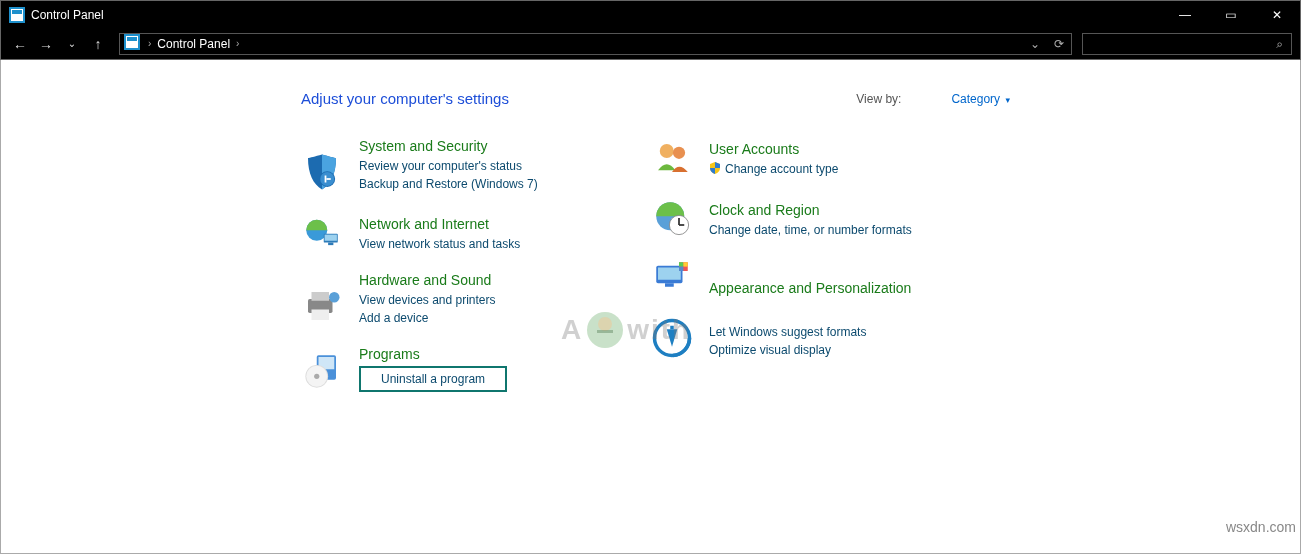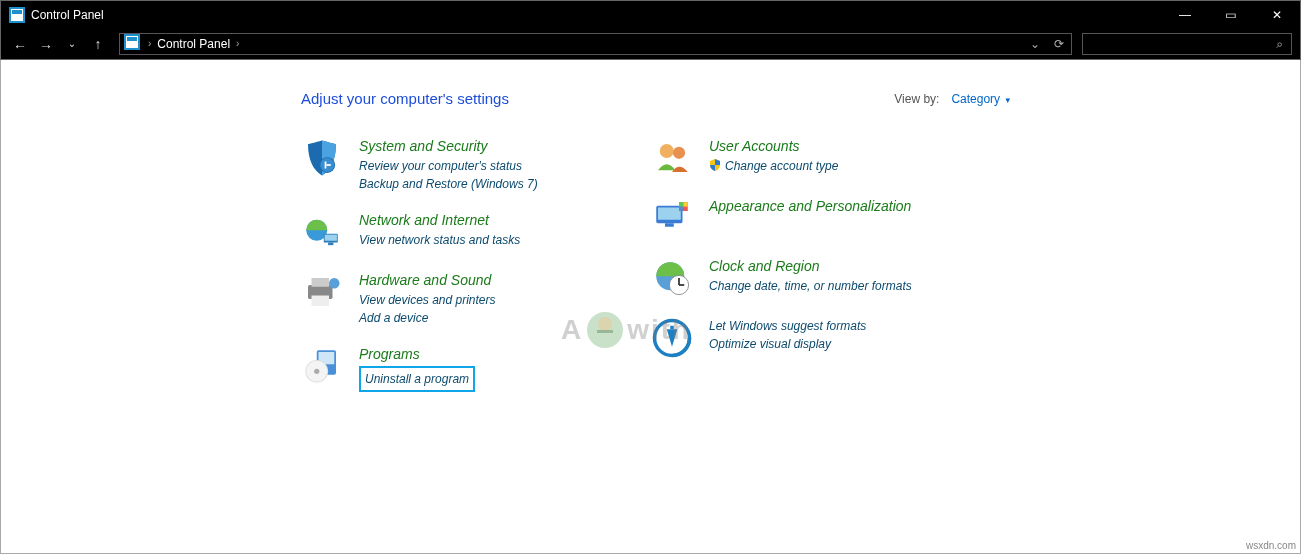--- a/index.html
+++ b/index.html
@@ -111,58 +111,57 @@
   }
   .viewby {
     margin-left: auto;
     font-size: 12px;
     color: #555;
     display: flex;
     align-items: center;
     gap: 12px;
     justify-content: flex-end;
   }
-  .viewby .val { color: #0066cc; }
+  .viewby .val { color: #0066cc; margin-left: 38px; }
   .viewby .caret { color: #0066cc; font-size: 9px; margin-left: 2px;}
 
   .grid {
     display: flex;
     padding-left: 300px;
     padding-top: 30px;
     gap: 0;
   }
   .col { width: 350px; }
   .cat {
     display: flex;
-    align-items: flex-start;
+    align-items: flex-end;
     margin-bottom: 18px;
     gap: 16px;
-    font-style: italic;
   }
   .cat-icon {
     width: 42px;
     height: 42px;
     flex-shrink: 0;
   }
   .cat-body { }
   .cat-title {
     color: #1a7b1a;
     font-size: 14px;
     margin-bottom: 2px;
     line-height: 1.3;
   }
   .cat-link {
     color: #0c4a6e;
     font-size: 12px;
     line-height: 1.5;
     display: block;
   }
   .highlight-box {
-    border: 2px solid #0ea5e9;
-    padding: 2px 4px;
+    border: 2px solid #0f766e;
+    padding: 2px 20px;
     display: inline-block;
   }
   .shield-mini {
     display: inline-block;
     vertical-align: middle;
     margin-right: 4px;
   }
 
   .watermark {
     position: absolute;
@@ -177,23 +176,23 @@
     gap: 2px;
     pointer-events: none;
   }
   .watermark .orb {
     width: 40px;
     height: 40px;
     display: inline-block;
   }
   .src-tag {
     position: absolute;
-    bottom: 2px;
+    bottom: 18px;
     right: 4px;
-    font-size: 10px;
+    font-size: 14px;
     color: #888;
   }
 </style>
 </head>
 <body>
 
 <div class="titlebar">
   <span class="app-icon">
     <svg width="16" height="16" viewBox="0 0 16 16">
       <rect x="0" y="0" width="16" height="16" fill="#1e90cc"></rect>
@@ -350,47 +349,47 @@
                 <path d="M1 6 L6 6 L6 12 Q1 10 1 6 Z" fill="#2d7bd0"></path>
               </svg>
             </span><span>Change account type</span>
           </a>
         </div>
       </div>
 
       <div class="cat">
         <span class="cat-icon">
           <svg viewBox="0 0 48 48" width="42" height="42">
+            <circle cx="22" cy="22" r="16" fill="#5aa0d8"></circle>
+            <path d="M6 22 a16 16 0 0 1 32 0" fill="#6cc04a"></path>
+            <circle cx="32" cy="32" r="11" fill="#fff" stroke="#888"></circle>
+            <line x1="32" y1="32" x2="32" y2="24" stroke="#333" stroke-width="2"></line>
+            <line x1="32" y1="32" x2="38" y2="32" stroke="#333" stroke-width="2"></line>
+          </svg>
+        </span>
+        <div class="cat-body">
+          <div class="cat-title">Clock and Region</div>
+          <a class="cat-link">Change date, time, or number formats</a>
+        </div>
+      </div>
+
+      <div class="cat">
+        <span class="cat-icon">
+          <svg viewBox="0 0 48 48" width="42" height="42">
             <rect x="6" y="10" width="30" height="20" rx="2" fill="#3a7bd5"></rect>
             <rect x="8" y="12" width="26" height="14" fill="#9dd2ef"></rect>
             <rect x="16" y="30" width="10" height="4" fill="#3a7bd5"></rect>
             <rect x="32" y="6" width="10" height="10" fill="#e55"></rect>
             <rect x="32" y="6" width="5" height="5" fill="#5c5"></rect>
             <rect x="37" y="6" width="5" height="5" fill="#fc3"></rect>
             <rect x="32" y="11" width="5" height="5" fill="#58c"></rect>
           </svg>
         </span>
         <div class="cat-body">
           <div class="cat-title">Appearance and Personalization</div>
-        </div>
-      </div>
-
-      <div class="cat">
-        <span class="cat-icon">
-          <svg viewBox="0 0 48 48" width="42" height="42">
-            <circle cx="22" cy="22" r="16" fill="#5aa0d8"></circle>
-            <path d="M6 22 a16 16 0 0 1 32 0" fill="#6cc04a"></path>
-            <circle cx="32" cy="32" r="11" fill="#fff" stroke="#888"></circle>
-            <line x1="32" y1="32" x2="32" y2="24" stroke="#333" stroke-width="2"></line>
-            <line x1="32" y1="32" x2="38" y2="32" stroke="#333" stroke-width="2"></line>
-          </svg>
-        </span>
-        <div class="cat-body">
-          <div class="cat-title">Clock and Region</div>
-          <a class="cat-link">Change date, time, or number formats</a>
         </div>
       </div>
 
       <div class="cat">
         <span class="cat-icon">
           <svg viewBox="0 0 48 48" width="42" height="42">
             <circle cx="24" cy="24" r="20" fill="none" stroke="#1e7fc2" stroke-width="4"></circle>
             <circle cx="24" cy="24" r="20" fill="none" stroke="#1e7fc2" stroke-width="4" stroke-dasharray="30 100"></circle>
             <path d="M18 14 L30 14 L24 34 Z" fill="#1e7fc2"></path>
             <path d="M22 14 L26 14 L26 10 L22 10 Z" fill="#1e7fc2"></path>

